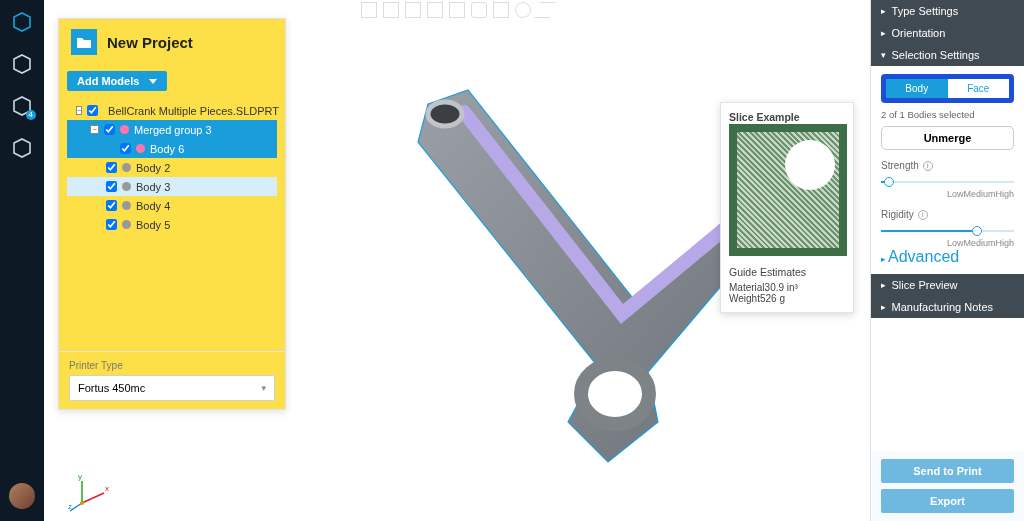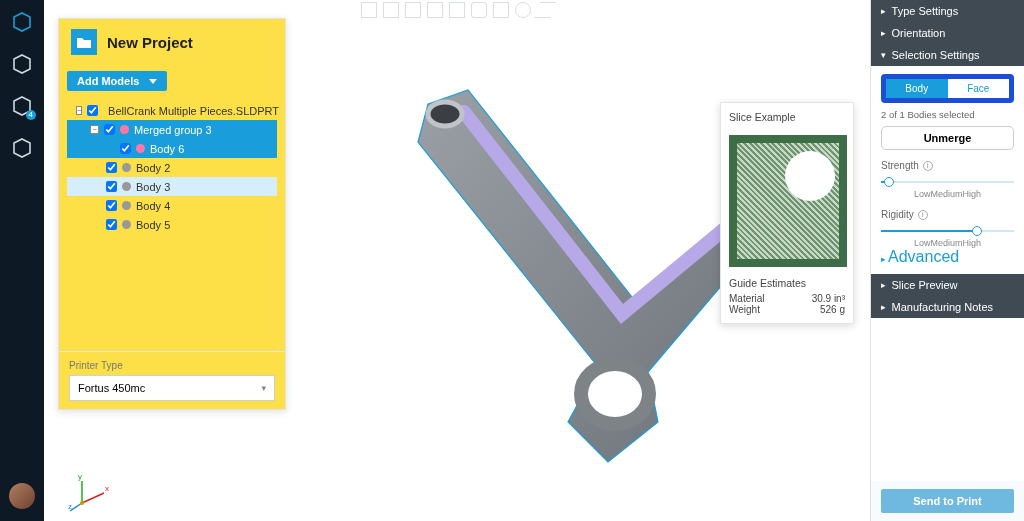--- a/index.html
+++ b/index.html
@@ -29,43 +29,43 @@
   .select{width:100%;height:26px;border:1px solid #d0d0d0;font-size:11px;padding:0 8px;background:#fff;display:flex;align-items:center;justify-content:space-between;cursor:pointer}
 
   .canvas{position:absolute;left:44px;right:154px;top:0;bottom:0}
   .triad{position:absolute;left:24px;bottom:8px;width:44px;height:44px}
   .topicons{position:absolute;left:50%;top:2px;transform:translateX(-50%);display:flex;gap:6px}
   .topicons .ti{width:16px;height:16px;border:1px solid #b9c2c9;opacity:.55}
 
   .model{position:absolute;left:354px;top:82px}
 
   .popover{position:absolute;left:720px;top:102px;width:134px;background:#fff;border:1px solid #e4e4e4;box-shadow:0 2px 8px rgba(0,0,0,.15);padding:8px;font-size:10px;color:#444}
-  .slice-title{font-weight:400;margin-bottom:12px;font-size:10.5px}
+  .slice-title{font-weight:700;margin-bottom:1px;font-size:10.5px}
   .slice-img{width:118px;height:132px;background:#3e6e47;position:relative;border:2px solid #3e6e47;margin-bottom:10px}
   .slice-fill{position:absolute;inset:6px;background:repeating-linear-gradient(45deg,#c9d9c6 0 2px,#6d9470 2px 4px)}
   .slice-hole{position:absolute;width:50px;height:50px;border-radius:50%;background:#fff;right:10px;top:14px}
   .ge-title{font-size:10.5px;margin:4px 0 4px}
-  .ge-row{display:flex;justify-content:space-between;font-size:10px}
+  .ge-row{display:flex;font-size:10px}
   .ge-row .v{font-weight:400}
 
   .right-panel{position:absolute;right:0;top:0;width:154px;height:521px;background:#fff;border-left:1px solid #e0e0e0;display:flex;flex-direction:column}
   .rp-band{background:#404a52;color:#fff;font-size:11px;padding:5px 10px;display:flex;align-items:center;gap:6px;cursor:pointer}
   .rp-band .chev{font-size:9px}
   .rp-content{padding:8px 10px;font-size:10px;color:#444}
   .seg{display:flex;border:5px solid #1d4ed8;border-radius:4px;overflow:hidden;margin-bottom:6px}
   .seg button{flex:1;border:none;font-size:10px;padding:4px 0;cursor:pointer;background:#fff;color:#1a9edb}
   .seg button.act{background:#1a9edb;color:#fff}
   .sel-status{font-size:9.5px;color:#666;margin-bottom:6px}
   .unmerge{width:100%;border:1px solid #ccc;background:#fff;font-size:11px;padding:5px 0;cursor:pointer;border-radius:5px;font-weight:600}
   .sl-label{font-size:10px;color:#666;margin-top:10px;display:flex;align-items:center;gap:4px}
   .slider{position:relative;height:10px;margin-top:6px}
   .slider .track{position:absolute;left:0;right:0;top:4px;height:2px;background:#cfe8f5}
   .slider .fill{position:absolute;left:0;top:4px;height:2px;background:#1a9edb}
   .slider .thumb{position:absolute;top:0;width:10px;height:10px;border-radius:50%;background:#fff;border:1px solid #1a9edb;transform:translateX(-50%)}
-  .sl-ticks{display:flex;justify-content:center;font-size:9px;color:#888;margin-top:2px}
+  .sl-ticks{display:flex;justify-content:flex-end;font-size:9px;color:#888;margin-top:2px}
   .adv{color:#1a9edb;font-size:16px;cursor:pointer}
   .adv::before{content:"▸ ";font-size:9px}
   .rp-spacer{flex:1}
   .rp-footer{padding:8px 10px;display:flex;flex-direction:column;gap:6px;background:#f7fbfe}
   .rp-footer button{width:100%;border:none;background:#6fb8e0;color:#fff;font-size:11px;padding:6px 0;border-radius:2px;cursor:pointer;font-weight:600}
   .info-i{display:inline-flex;width:10px;height:10px;border:1px solid #aaa;border-radius:50%;align-items:center;justify-content:center;font-size:7px;color:#888}
 </style>
 </head>
 <body>
 
@@ -285,14 +285,15 @@
       <span>Slice Preview</span>
     </div>
   <div class="rp-band">
       <span class="chev">▸</span>
       <span>Manufacturing Notes</span>
     </div>
 
   <div class="rp-spacer"></div>
   <div class="rp-footer">
     <button>Send to Print</button>
+    <button>Export</button>
   </div>
 </div>
 
 </body></html>

